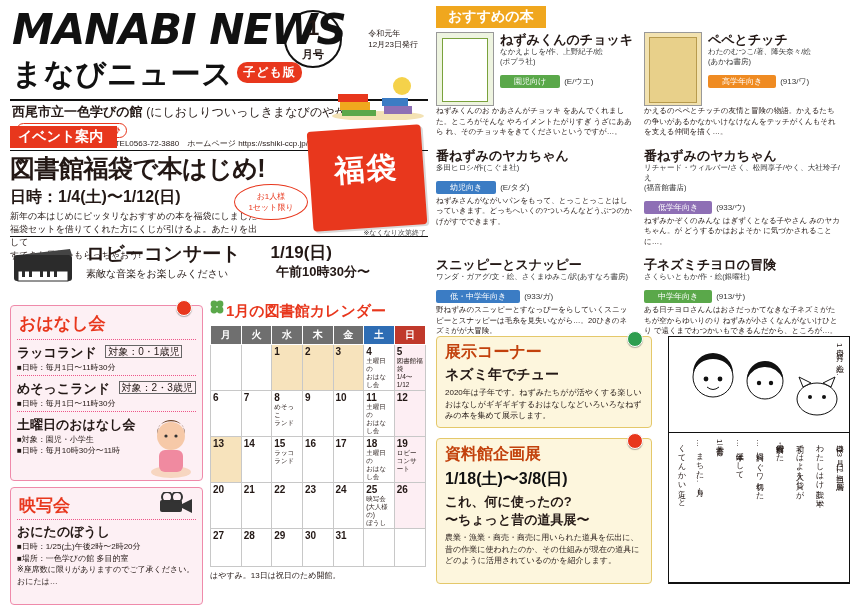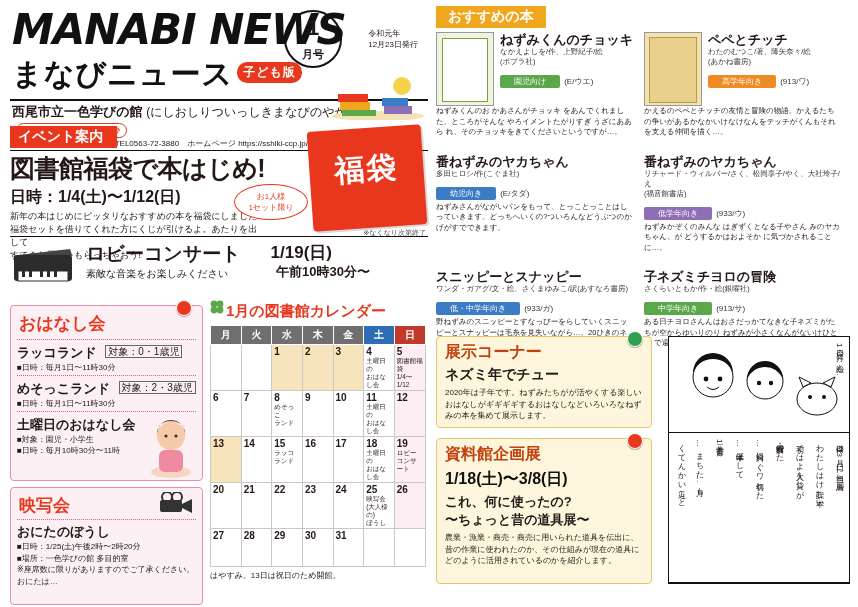--- a/index.html
+++ b/index.html
@@ -143,21 +143,21 @@
   td.pinkc{background:#fdeef3;}
   td .ev{font-size:6.5px;line-height:8px;display:block;}
   .cal-note{font-size:8px;margin-top:3px;}
   .clover{position:absolute;left:0;top:-2px;width:14px;height:14px;}
 
   
   .osusume-band{
     background:#f0a71e;color:#fff;display:inline-block;font-size:14px;
     font-weight:bold;padding:2px 12px;
   }
-  .bookgrid{display:flex;flex-wrap:wrap;gap:16px 10px;margin-top:4px;}
+  .bookgrid{display:flex;flex-wrap:wrap;gap:10px 10px;margin-top:4px;}
   .bookcard{width:198px;}
   .bk-top{display:flex;gap:6px;}
   .cover{width:58px;height:74px;border:1px solid #999;box-sizing:border-box;flex:none;}
   .cov1{background:#eef4e0;}
   .cov1 .inner{margin:5px;height:62px;border:1px solid #7aa23c;background:#fff;}
   .cov2{background:#f2e2b0;}
   .cov2 .inner{margin:4px;height:64px;background:#e8d08a;border:1px solid #b89b4e;}
   .bk-title{font-size:13px;font-weight:bold;line-height:15px;}
   .bk-auth{font-size:7.5px;line-height:10px;color:#333;}
   .tags{margin:3px 0 2px 0;}

